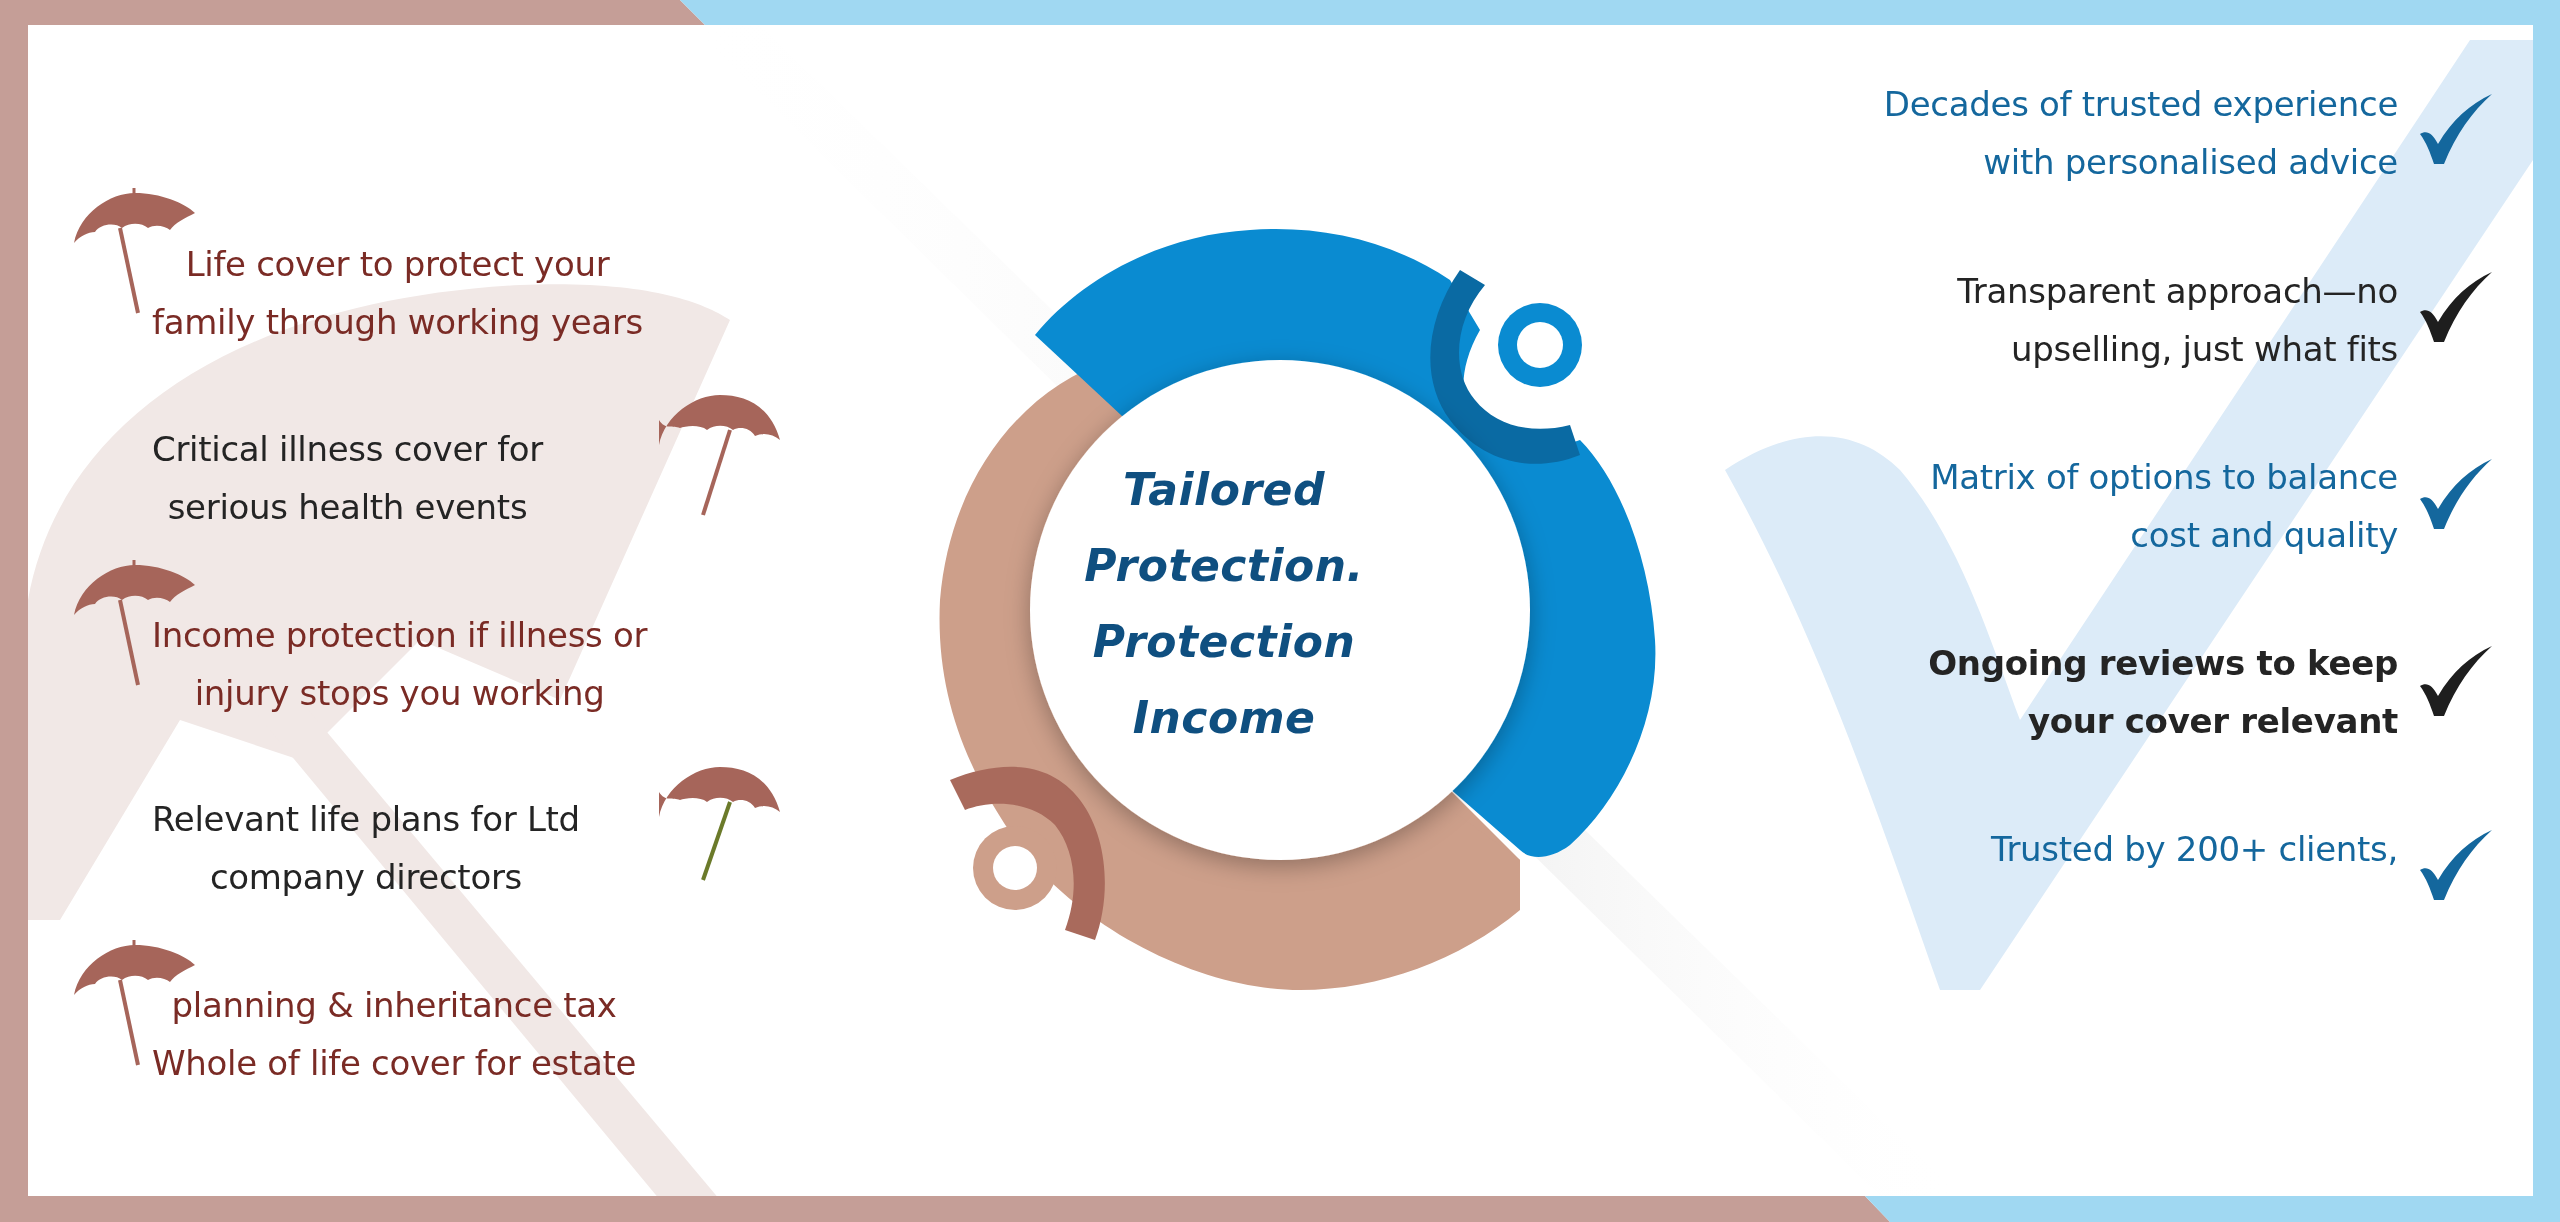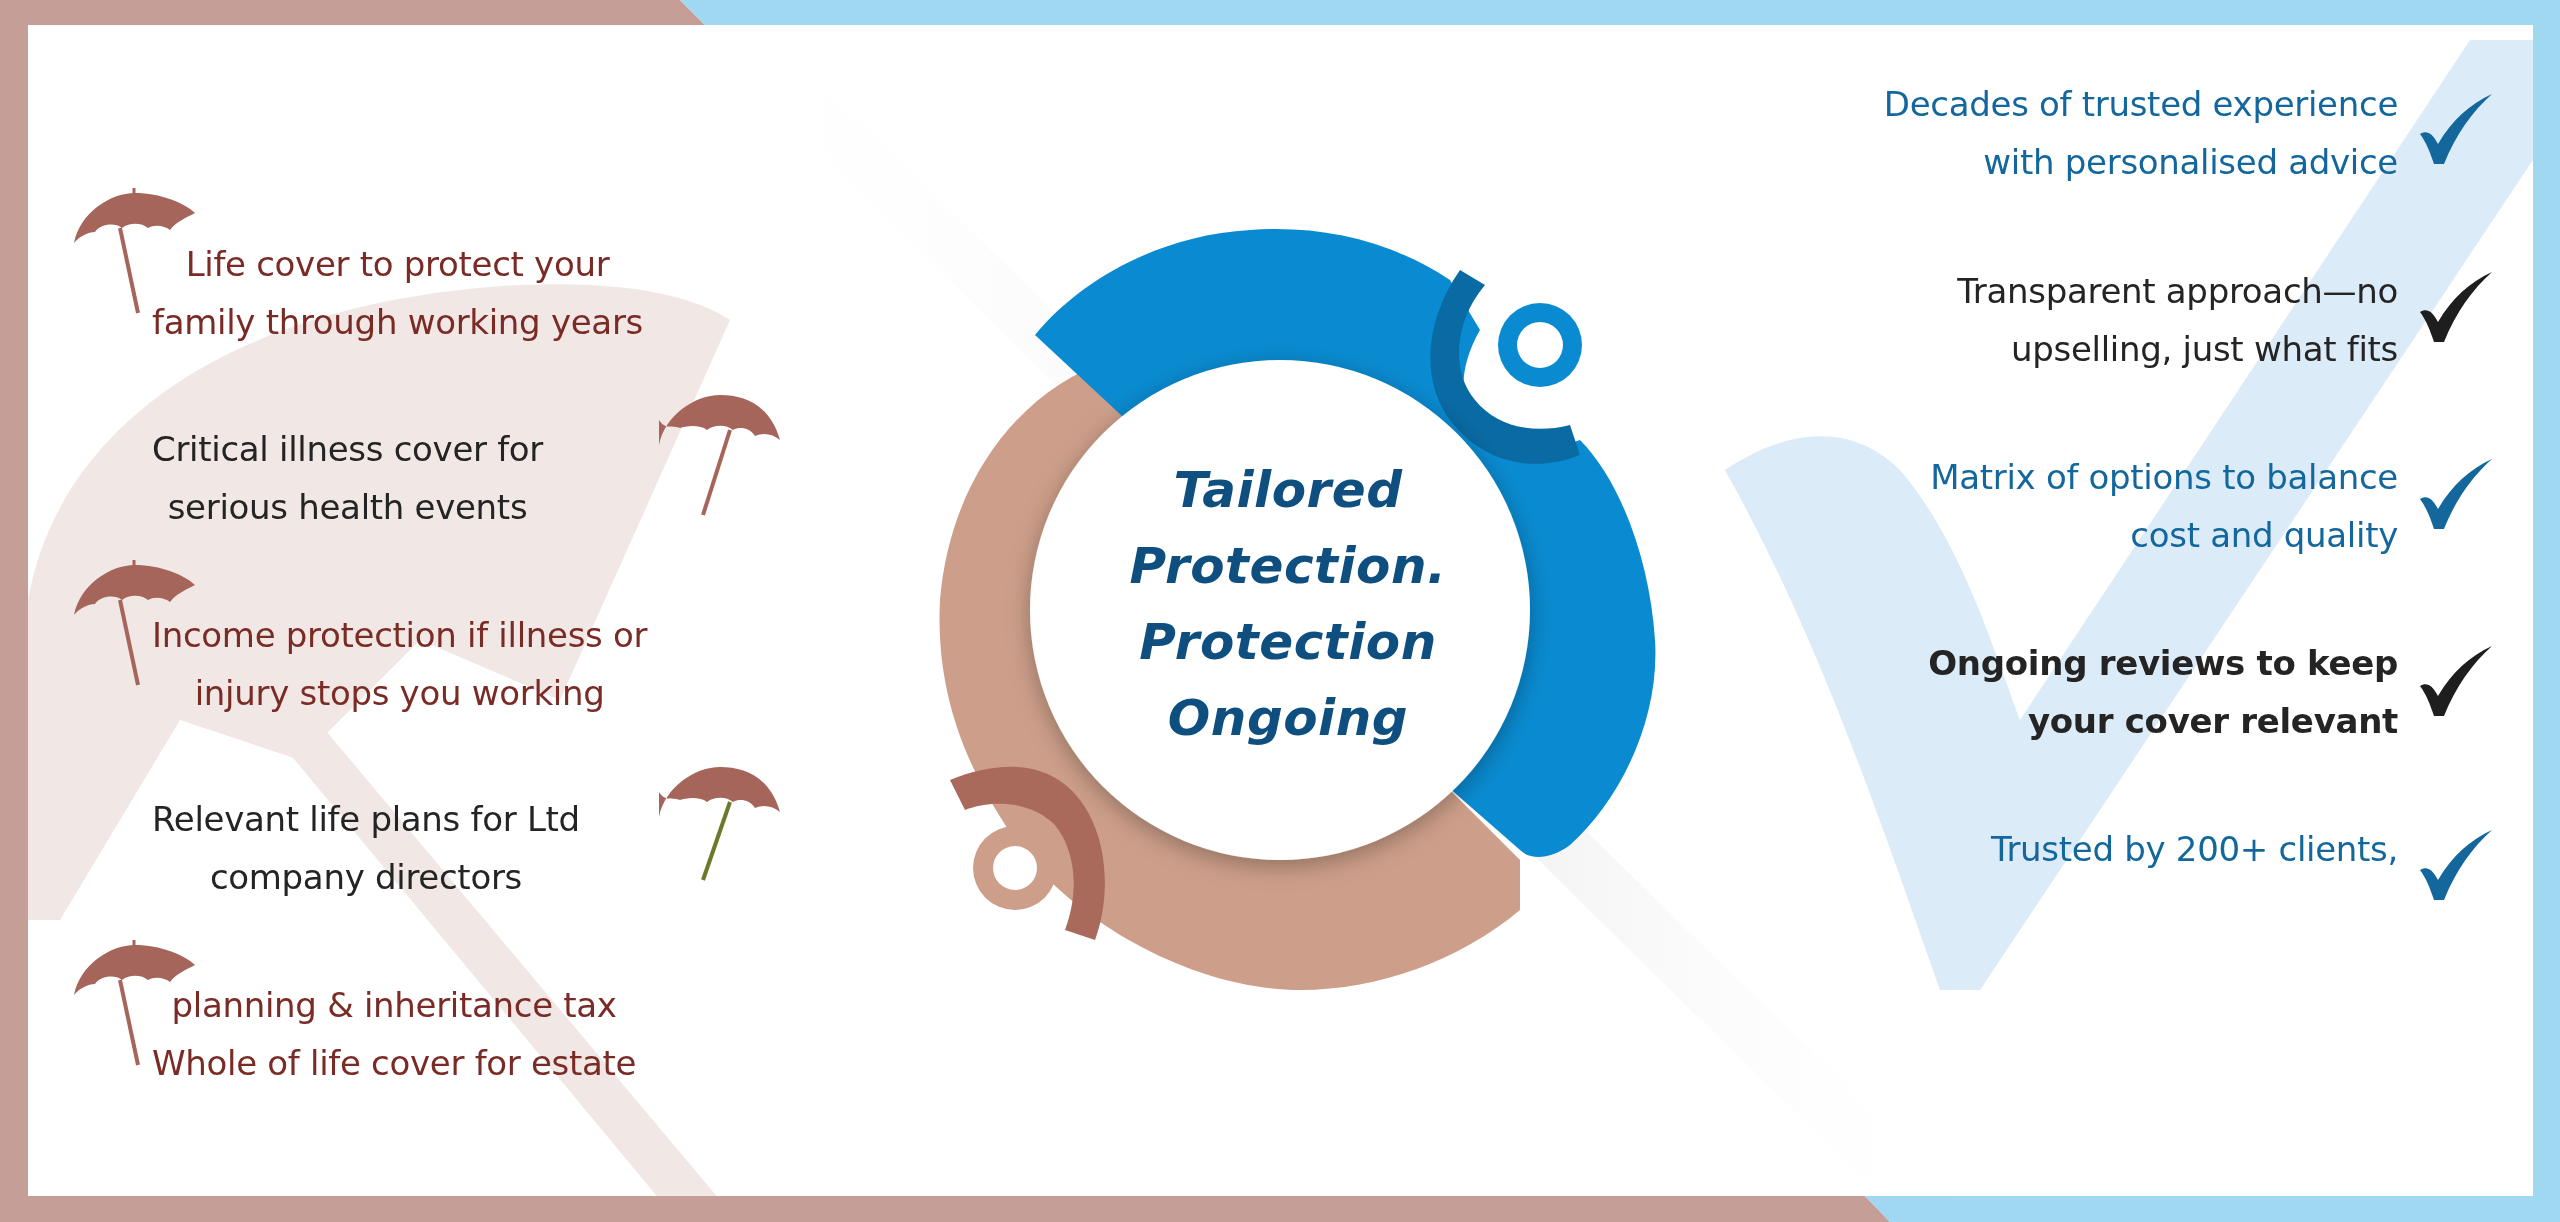--- a/index.html
+++ b/index.html
@@ -13,23 +13,23 @@
   .item { position: absolute; font-size: 34px; line-height: 58px; letter-spacing: -0.3px; }
   .left-item { left: 152px; text-align: center; }
   .right-item { right: 162px; text-align: right; }
   .item .line { display: block; white-space: nowrap; }
   .c-brown { color: #7a2b25; }
   .c-dark { color: #242424; }
   .c-blue { color: #14679d; }
   .umbrella { position: absolute; width: 130px; height: 130px; }
   .check { position: absolute; width: 78px; height: 78px; }
   .center-title {
-    position: absolute; left: 1038px; top: 452px; width: 500px; text-align: center;
+    position: absolute; left: 974px; top: 452px; width: 500px; text-align: center;
     font-family: "DejaVu Sans", sans-serif; font-weight: bold; font-style: italic;
-    color: #0f4f80; font-size: 50px; line-height: 76px; letter-spacing: 0.5px;
+    color: #0f4f80; font-size: 44px; line-height: 76px; letter-spacing: 0.5px;
   }
   .center-title .line { display: block; }
 </style>
 </head>
 <body>
 
 <svg class="bg-svg" viewBox="0 0 2560 1222">
   <defs>
     <linearGradient id="shadowBand" x1="0" y1="0" x2="1" y2="0">
       <stop offset="0" stop-color="#ffffff" stop-opacity="0"></stop>
@@ -75,21 +75,21 @@
   <circle cx="660" cy="125" r="42" fill="#0a8bd1"></circle>
   <circle cx="660" cy="125" r="23" fill="#ffffff"></circle>
 
   <circle cx="400" cy="390" r="250" fill="#ffffff" filter="url(#ds)"></circle>
 </svg>
 
 <div class="center-title">
   <span class="line">Tailored</span>
   <span class="line">Protection.</span>
   <span class="line">Protection</span>
-  <span class="line">Ongoing</span>
+  <span class="line">Income</span>
 </div>
 
 <div class="umbrella" style="left:70px;top:188px;">
   <svg viewBox="0 0 130 130" width="130" height="130">
       <path d="M4 55 C 10 25, 40 5, 65 5 C 90 5, 115 15, 125 25 C 115 30, 105 35, 100 42 C 95 38, 85 36, 78 40 C 72 35, 60 34, 52 40 C 45 34, 30 36, 25 44 C 18 44, 10 48, 4 55 Z" fill="#a6655a"></path>
       <line x1="50" y1="40" x2="68" y2="125" stroke="#a6655a" stroke-width="4"></line>
       <line x1="64" y1="0" x2="64" y2="8" stroke="#a6655a" stroke-width="3"></line>
     </svg>
 </div>
 <div class="item left-item c-brown" style="top:235px;">

